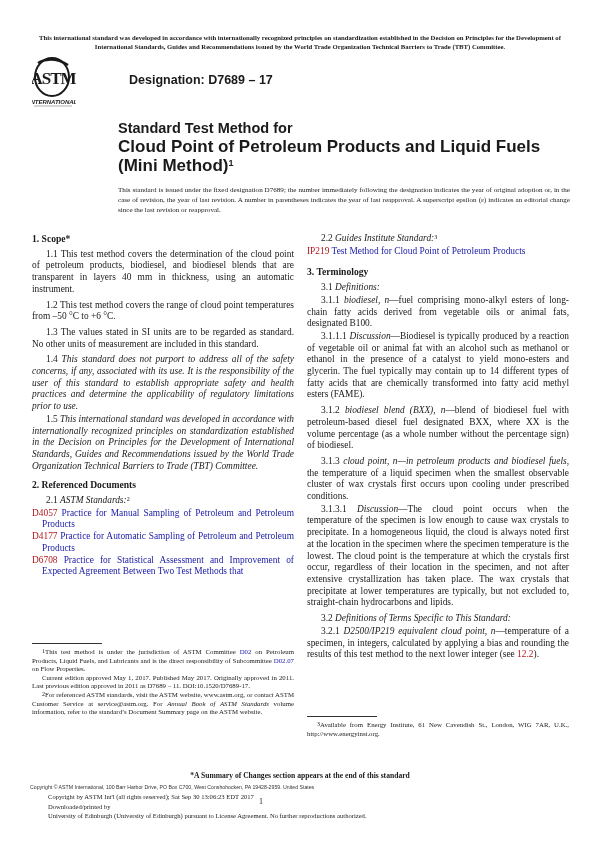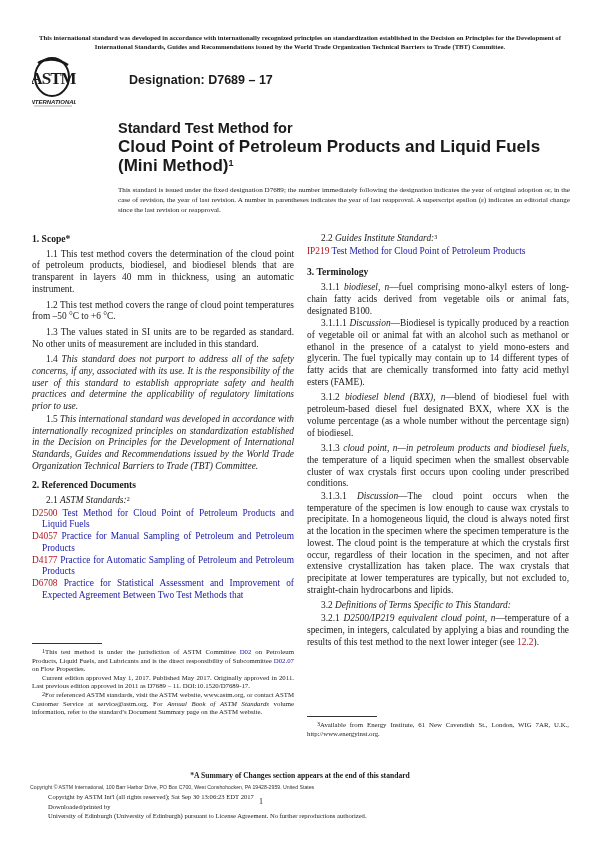--- a/index.html
+++ b/index.html
@@ -61,38 +61,38 @@
 <div class="col col-left">
   <div class="h">1.  Scope*</div>
   <p class="p">1.1 This test method covers the determination of the cloud point of petroleum products, biodiesel, and biodiesel blends that are transparent in layers 40 mm in thickness, using an automatic instrument.</p>
   <p class="p">1.2 This test method covers the range of cloud point temperatures from –50 °C to +6 °C.</p>
   <p class="p">1.3 The values stated in SI units are to be regarded as standard. No other units of measurement are included in this standard.</p>
   <p class="p tight"><span>1.4 </span><span class="ital">This standard does not purport to address all of the safety concerns, if any, associated with its use. It is the responsibility of the user of this standard to establish appropriate safety and health practices and determine the applicability of regulatory limitations prior to use.</span></p>
   <p class="p"><span>1.5 </span><span class="ital">This international standard was developed in accordance with internationally recognized principles on standardization established in the Decision on Principles for the Development of International Standards, Guides and Recommendations issued by the World Trade Organization Technical Barriers to Trade (TBT) Committee.</span></p>
 
   <div class="h" style="margin-top:7px">2.  Referenced Documents</div>
   <p class="p" style="margin-bottom:1px"><span>2.1 </span><span class="ital">ASTM Standards:</span><span class="sup">2</span></p>
-  <p class="ref"><span class="code">D2500</span> <span class="rtitle">Test Method for Cloud Point of Petroleum Products and Liquid Fuels</span></p>
   <p class="ref"><span class="code">D4057</span> <span class="rtitle">Practice for Manual Sampling of Petroleum and Petroleum Products</span></p>
   <p class="ref"><span class="code">D4177</span> <span class="rtitle">Practice for Automatic Sampling of Petroleum and Petroleum Products</span></p>
   <p class="ref"><span class="code">D6708</span> <span class="rtitle">Practice for Statistical Assessment and Improvement of Expected Agreement Between Two Test Methods that</span></p>
 </div>
 
 <div class="fn-rule" style="top:643px; left:32px;"></div>
 <div class="fn" style="top:648px; left:32px; width:262px;">
   <p><span class="sup">1</span><span>This test method is under the jurisdiction of ASTM Committee </span><span class="link-blue">D02</span><span> on Petroleum Products, Liquid Fuels, and Lubricants and is the direct responsibility of Subcommittee </span><span class="link-blue">D02.07</span><span> on Flow Properties.</span></p>
   <p>Current edition approved May 1, 2017. Published May 2017. Originally approved in 2011. Last previous edition approved in 2011 as D7689 – 11. DOI:10.1520/D7689-17.</p>
   <p><span class="sup">2</span><span>For referenced ASTM standards, visit the ASTM website, www.astm.org, or contact ASTM Customer Service at service@astm.org. For </span><span class="ital">Annual Book of ASTM Standards</span><span> volume information, refer to the standard’s Document Summary page on the ASTM website.</span></p>
 </div>
 
 <div class="col col-right">
   <p class="p" style="margin-bottom:1px"><span>2.2 </span><span class="ital">Guides Institute Standard:</span><span class="sup">3</span></p>
   <p class="ref" style="padding-left:14px; text-indent:-14px; margin-left:0"><span class="code">IP219</span> <span class="rtitle">Test Method for Cloud Point of Petroleum Products</span></p>
 
   <div class="h" style="margin-top:9px">3.  Terminology</div>
+  <p class="p tight"><span>3.1 </span><span class="ital">Definitions:</span></p>
   <p class="p tight"><span>3.1.1 </span><span class="ital">biodiesel, n</span><span>—fuel comprising mono-alkyl esters of long-chain fatty acids derived from vegetable oils or animal fats, designated B100.</span></p>
   <p class="p"><span>3.1.1.1 </span><span class="ital">Discussion</span><span>—Biodiesel is typically produced by a reaction of vegetable oil or animal fat with an alcohol such as methanol or ethanol in the presence of a catalyst to yield mono-esters and glycerin. The fuel typically may contain up to 14 different types of fatty acids that are chemically transformed into fatty acid methyl esters (FAME).</span></p>
   <p class="p"><span>3.1.2 </span><span class="ital">biodiesel blend (BXX), n</span><span>—blend of biodiesel fuel with petroleum-based diesel fuel designated BXX, where XX is the volume percentage (as a whole number without the percentage sign) of biodiesel.</span></p>
   <p class="p tight"><span>3.1.3 </span><span class="ital">cloud point, n—in petroleum products and biodiesel fuels</span><span>, the temperature of a liquid specimen when the smallest observable cluster of wax crystals first occurs upon cooling under prescribed conditions.</span></p>
   <p class="p"><span>3.1.3.1 </span><span class="ital">Discussion</span><span>—The cloud point occurs when the temperature of the specimen is low enough to cause wax crystals to precipitate. In a homogeneous liquid, the cloud is always noted first at the location in the specimen where the specimen temperature is the lowest. The cloud point is the temperature at which the crystals first occur, regardless of their location in the specimen, and not after extensive crystallization has taken place. The wax crystals that precipitate at lower temperatures are typically, but not excluded to, straight-chain hydrocarbons and lipids.</span></p>
   <p class="p tight"><span>3.2 </span><span class="ital">Definitions of Terms Specific to This Standard:</span></p>
   <p class="p"><span>3.2.1 </span><span class="ital">D2500/IP219 equivalent cloud point, n</span><span>—temperature of a specimen, in integers, calculated by applying a bias and rounding the results of this test method to the next lower integer (see </span><span class="link-red">12.2</span><span>).</span></p>
 </div>
 
 <div class="fn-rule" style="top:716px; left:307px;"></div>

